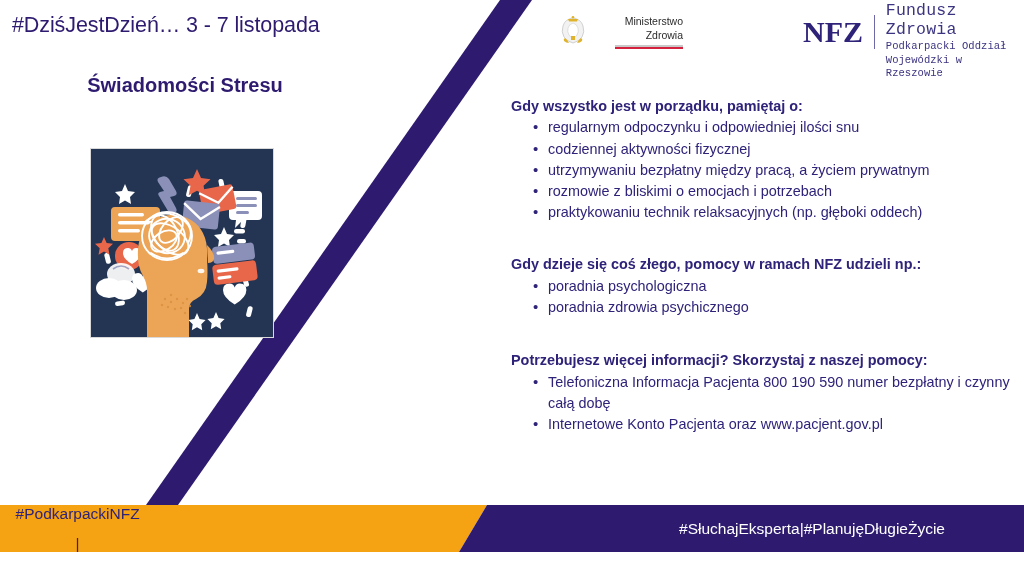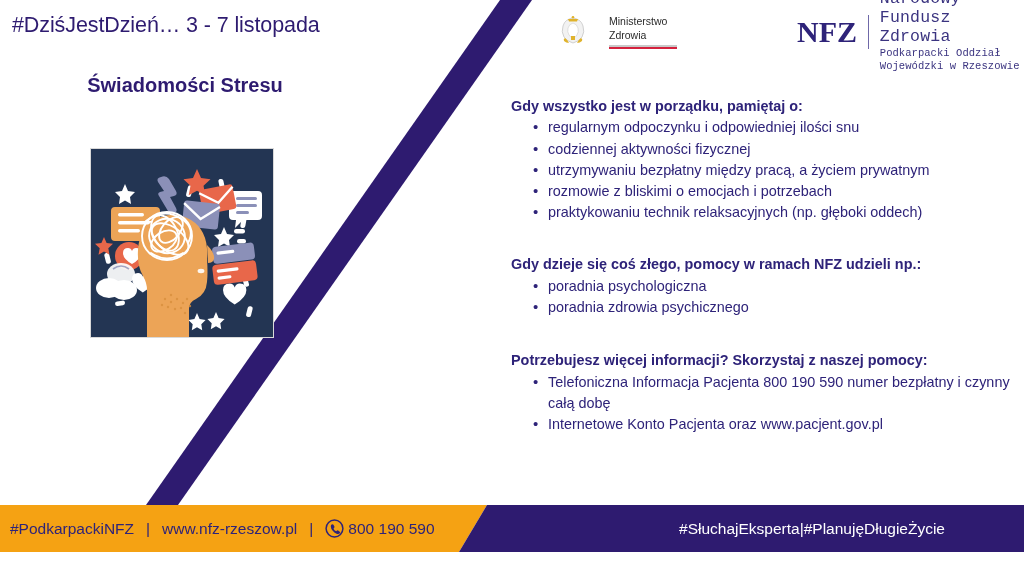--- a/index.html
+++ b/index.html
@@ -67,21 +67,22 @@
     position: absolute;
     left: 556px;
     top: 10px;
     height: 44px;
     display: flex;
     align-items: center;
   }
   .logo-mz {
     display: flex;
     align-items: center;
-    gap: 19px;
+    gap: 25px;
+    text-align: right;
   }
   .mz-text {
     font-size: 10.5px;
     line-height: 1.25;
     color: #2b2b2b;
     font-family: "Liberation Sans", sans-serif;
   }
   .mz-flag {
     margin-top: 3px;
     width: 68px;
@@ -156,20 +157,21 @@
     position: absolute;
     left: 10px;
     bottom: 0;
     height: 47px;
     display: flex;
     align-items: center;
     gap: 12px;
     font-size: 15.5px;
     color: #2e2379;
     white-space: nowrap;
+    flex-direction: column;
   }
   .sep { color: #2e2379; }
   .phone-group { display: flex; align-items: flex-end; gap: 4px; }
   .footer-right-text {
     position: absolute;
     right: 0;
     bottom: 0;
     width: 424px;
     height: 47px;
     display: flex;

